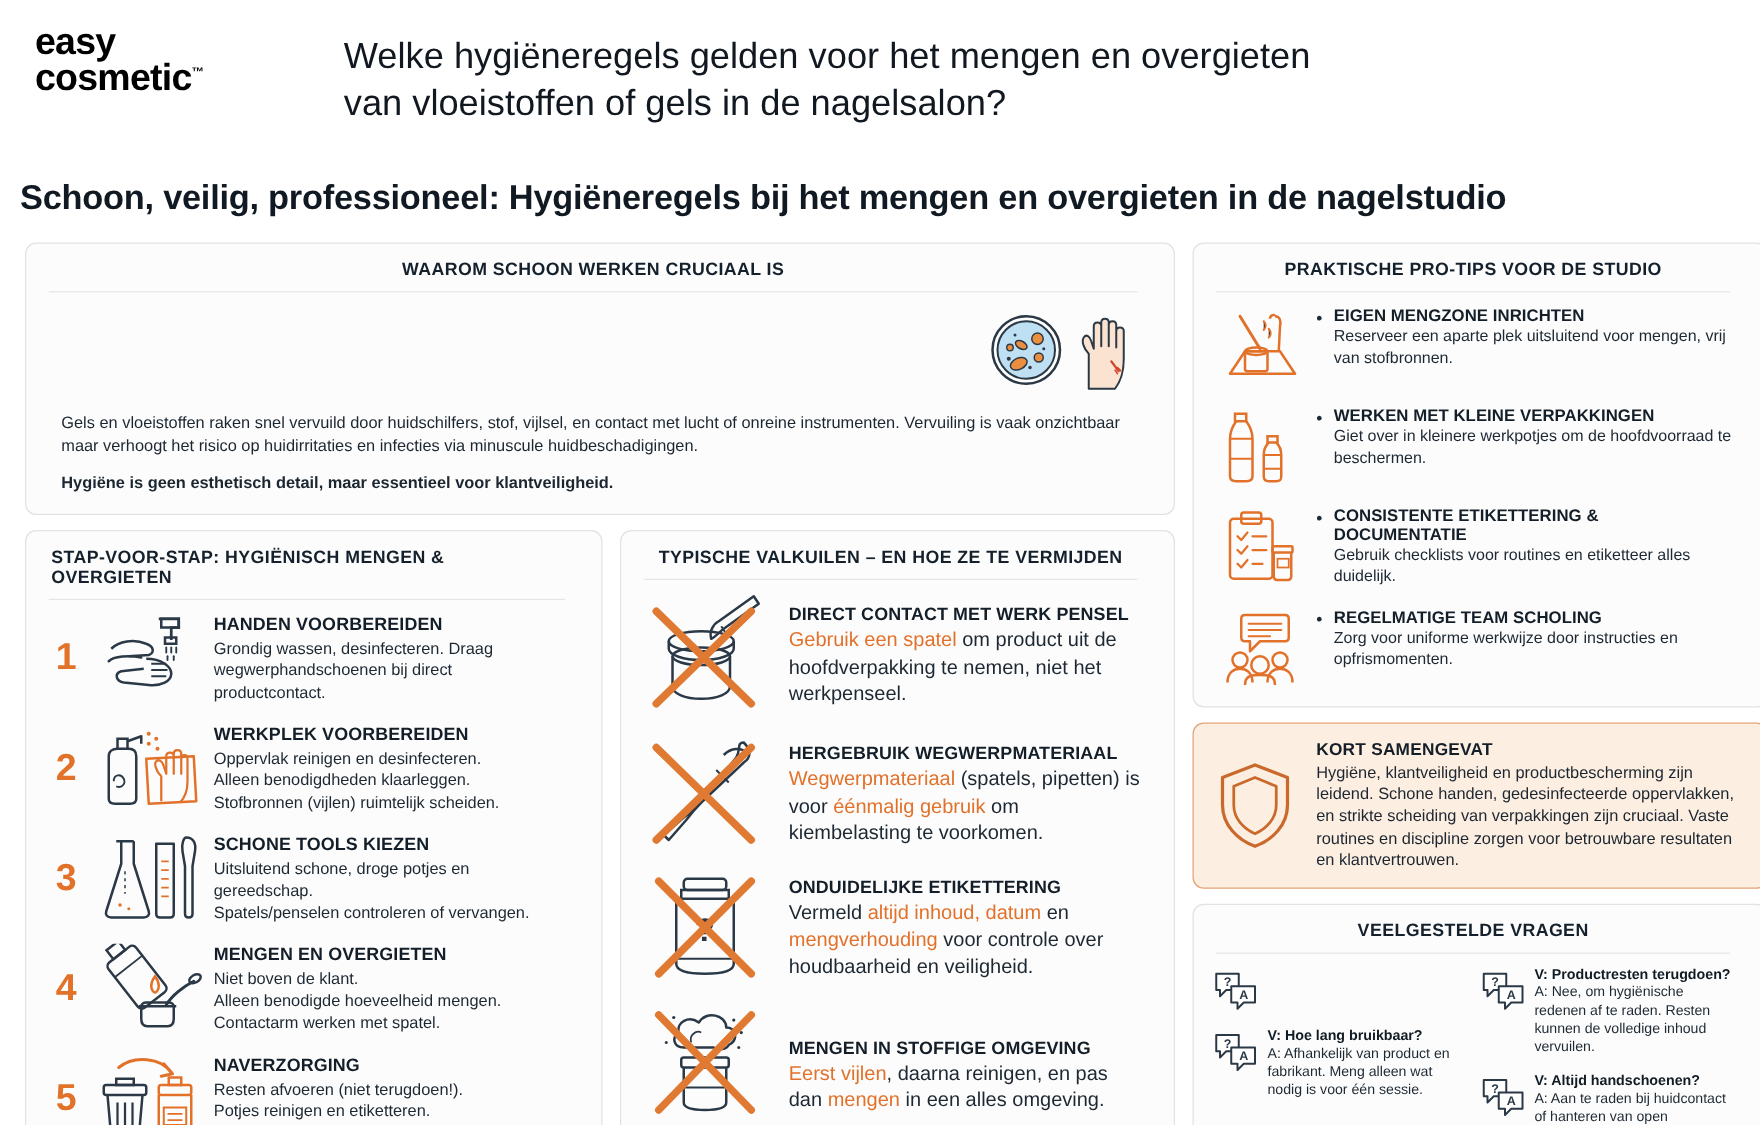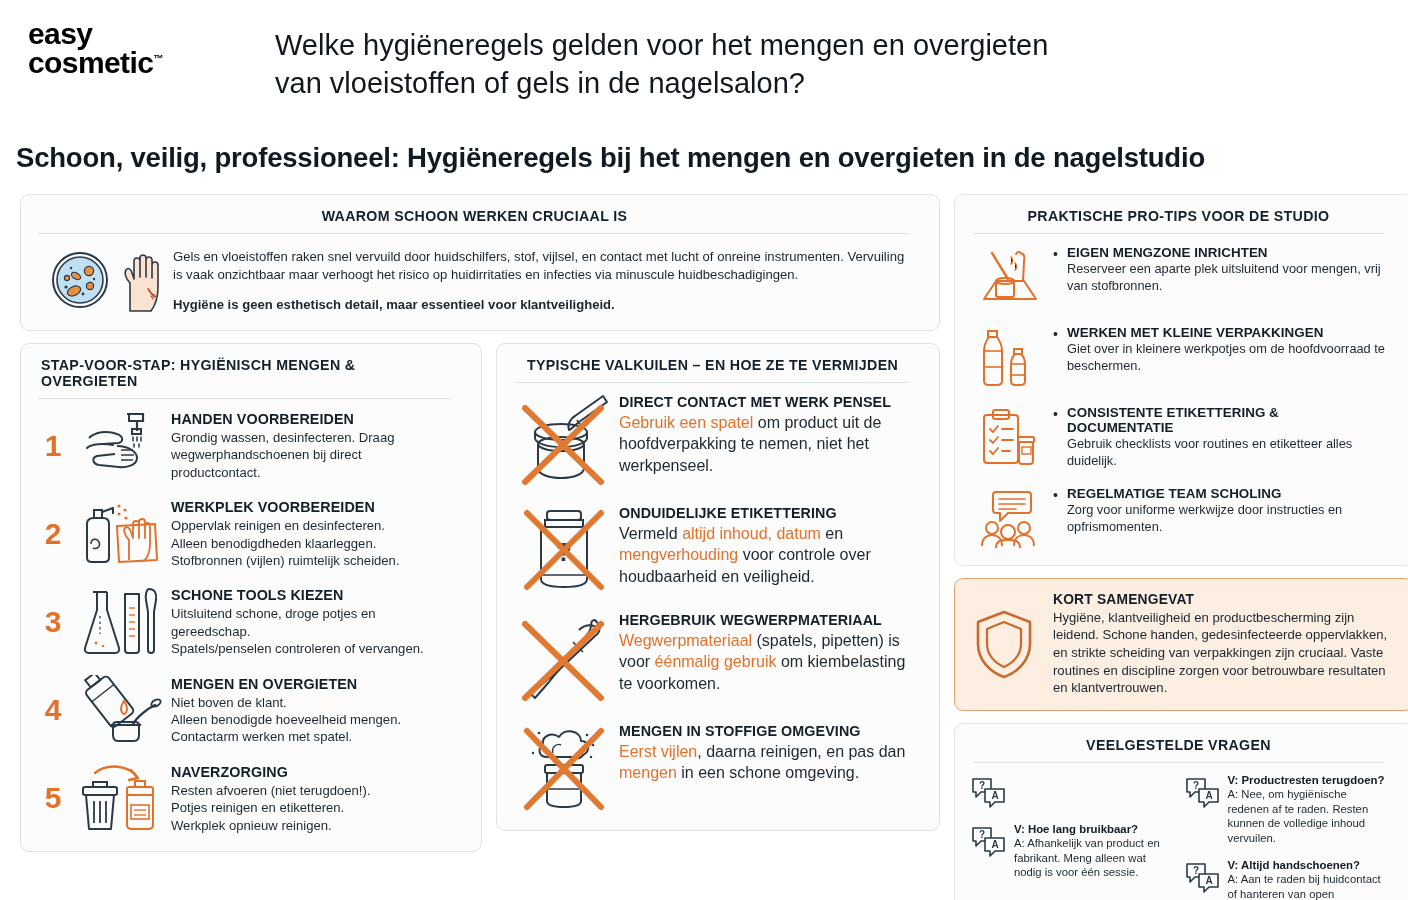--- a/index.html
+++ b/index.html
@@ -41,37 +41,37 @@
     background: #fcfcfc;
     padding: 13px 27px 15px 16px;
   }
   .card-title {
     text-align: center; font-weight: 800; font-size: 14.2px;
     letter-spacing: 0.35px; color: #14202b; padding-bottom: 9px;
   }
   .card-rule { height: 1px; background: #e2e6e9; margin: 0 2px 11px 2px; }
 
   
-  .why-body { display: flex; gap: 4px; align-items: center; padding: 2px 2px 0 12px; }
+  .why-body { display: flex; gap: 14px; align-items: flex-end; padding: 2px 2px 0 12px; flex-direction: column; }
   .why-icons { display: flex; gap: 6px; flex: 0 0 auto; padding-top: 2px; }
   .why-text { font-size: 13.1px; line-height: 1.42; color: #1b2630; }
   .why-text .emph { display: block; font-weight: 700; margin-top: 11px; }
 
   
   .step { display: flex; align-items: flex-start; gap: 4px; margin-bottom: 17px; }
   .step:last-child { margin-bottom: 2px; }
   .step-num { width: 32px; flex: 0 0 32px; color: #e2712a; font-weight: 800; font-size: 30px;
               text-align: center; line-height: 1; align-self: center; }
   .step-ico { width: 94px; flex: 0 0 94px; display: flex; align-items: center; justify-content: center; }
   .step-txt { flex: 1 1 auto; padding-top: 1px; }
   .step-h { font-weight: 800; font-size: 14.3px; letter-spacing: 0.1px; color: #141e28; margin-bottom: 2px; }
   .step-p { font-size: 13.1px; line-height: 1.33; color: #1d2832; }
 
   
-  .pit { display: flex; align-items: flex-start; gap: 2px; margin-bottom: 19px; }
+  .pit { display: flex; align-items: flex-end; gap: 14px; margin-bottom: 19px; }
   .pit:last-child { margin-bottom: 4px; }
   .pit-ico { width: 104px; flex: 0 0 104px; display: flex; justify-content: center; }
   .pit-txt { flex: 1 1 auto; }
   .pit-h { font-weight: 800; font-size: 14.3px; color: #141e28; margin-bottom: 2px; letter-spacing: 0.1px; }
   .pit-p { font-size: 16px; line-height: 1.34; color: #1d2832; }
   .hl { color: #e2712a; }
 
   
   .tip { display: flex; align-items: flex-start; gap: 6px; margin-bottom: 16px; }
   .tip:last-child { margin-bottom: 0; }
@@ -326,53 +326,53 @@
               </svg>
             </div>
             <div class="pit-txt">
               <div class="pit-h">DIRECT CONTACT MET WERK PENSEL</div>
               <div class="pit-p"><span class="hl">Gebruik een spatel</span><span> om product uit de hoofdverpakking te nemen, niet het werkpenseel.</span></div>
             </div>
           </div>
 
           <div class="pit">
             <div class="pit-ico">
+              <svg width="96" height="92" viewBox="0 0 96 92">
+                <path d="M78 8 C84 14 84 20 78 24 L44 56 C42 58 38 62 32 70 L18 86 L14 82 L30 68 C38 62 42 58 44 56 L72 20 C76 14 72 8 78 8 Z" fill="none" stroke="#2b3947" stroke-width="2" stroke-linejoin="round"></path>
+                <path d="M62 18 C68 12 76 12 80 16" fill="none" stroke="#2b3947" stroke-width="2"></path>
+                <path d="M56 30 L66 40" stroke="#2b3947" stroke-width="1.6"></path>
+                <g stroke="#e07a33" stroke-width="6" stroke-linecap="round">
+                  <line x1="8" y1="12" x2="84" y2="86"></line>
+                    <line x1="84" y1="12" x2="8" y2="86"></line>
+                </g>
+              </svg>
+            </div>
+            <div class="pit-txt">
+              <div class="pit-h">HERGEBRUIK WEGWERPMATERIAAL</div>
+              <div class="pit-p"><span class="hl">Wegwerpmateriaal</span><span> (spatels, pipetten) is voor </span><span class="hl">éénmalig gebruik</span><span> om kiembelasting te voorkomen.</span></div>
+            </div>
+          </div>
+
+          <div class="pit">
+            <div class="pit-ico">
               <svg width="96" height="88" viewBox="0 0 96 88">
                 <rect x="30" y="6" width="34" height="9" rx="3" fill="none" stroke="#2b3947" stroke-width="2"></rect>
                 <path d="M28 15 L66 15 L66 22 L28 22 Z" fill="none" stroke="#2b3947" stroke-width="2"></path>
                 <path d="M24 22 L24 74 C24 79 30 82 47 82 C64 82 70 79 70 74 L70 22" fill="none" stroke="#2b3947" stroke-width="2" stroke-linejoin="round"></path>
                 <line x1="24" y1="70" x2="70" y2="70" stroke="#2b3947" stroke-width="1.6"></line>
                 <text x="47" y="56" font-family="'Liberation Sans',sans-serif" font-size="26" font-weight="700" fill="#2b3947" text-anchor="middle">?</text>
                 <g stroke="#e07a33" stroke-width="6" stroke-linecap="round">
                   <line x1="10" y1="8" x2="84" y2="82"></line>
                     <line x1="84" y1="8" x2="10" y2="82"></line>
                 </g>
               </svg>
             </div>
             <div class="pit-txt">
               <div class="pit-h">ONDUIDELIJKE ETIKETTERING</div>
               <div class="pit-p"><span>Vermeld </span><span class="hl">altijd inhoud, datum</span><span> en </span><span class="hl">mengverhouding</span><span> voor controle over houdbaarheid en veiligheid.</span></div>
-            </div>
-          </div>
-
-          <div class="pit">
-            <div class="pit-ico">
-              <svg width="96" height="92" viewBox="0 0 96 92">
-                <path d="M78 8 C84 14 84 20 78 24 L44 56 C42 58 38 62 32 70 L18 86 L14 82 L30 68 C38 62 42 58 44 56 L72 20 C76 14 72 8 78 8 Z" fill="none" stroke="#2b3947" stroke-width="2" stroke-linejoin="round"></path>
-                <path d="M62 18 C68 12 76 12 80 16" fill="none" stroke="#2b3947" stroke-width="2"></path>
-                <path d="M56 30 L66 40" stroke="#2b3947" stroke-width="1.6"></path>
-                <g stroke="#e07a33" stroke-width="6" stroke-linecap="round">
-                  <line x1="8" y1="12" x2="84" y2="86"></line>
-                    <line x1="84" y1="12" x2="8" y2="86"></line>
-                </g>
-              </svg>
-            </div>
-            <div class="pit-txt">
-              <div class="pit-h">HERGEBRUIK WEGWERPMATERIAAL</div>
-              <div class="pit-p"><span class="hl">Wegwerpmateriaal</span><span> (spatels, pipetten) is voor </span><span class="hl">éénmalig gebruik</span><span> om kiembelasting te voorkomen.</span></div>
             </div>
           </div>
 
           <div class="pit">
             <div class="pit-ico">
               <svg width="96" height="88" viewBox="0 0 96 88">
                 <path d="M30 34 C22 34 20 26 26 22 C24 14 34 8 42 14 C48 4 64 8 64 18 C72 18 74 28 66 32 C64 36 58 36 54 34 Z" fill="none" stroke="#2b3947" stroke-width="2" stroke-linejoin="round"></path>
                 <path d="M36 30 C34 24 40 20 44 22" fill="none" stroke="#2b3947" stroke-width="1.4"></path>
                 <g fill="#2b3947">
                   <circle cx="18" cy="16" r="1.3"></circle>
@@ -386,21 +386,21 @@
                 <path d="M30 50 L30 78 C30 82 36 84 47 84 C58 84 64 82 64 78 L64 50" fill="none" stroke="#2b3947" stroke-width="2" stroke-linejoin="round"></path>
                 <line x1="30" y1="66" x2="64" y2="66" stroke="#2b3947" stroke-width="1.6"></line>
                 <g stroke="#e07a33" stroke-width="6" stroke-linecap="round">
                   <line x1="10" y1="8" x2="84" y2="84"></line>
                     <line x1="84" y1="8" x2="10" y2="84"></line>
                 </g>
               </svg>
             </div>
             <div class="pit-txt">
               <div class="pit-h">MENGEN IN STOFFIGE OMGEVING</div>
-              <div class="pit-p"><span class="hl">Eerst vijlen</span><span>, daarna reinigen, en pas dan </span><span class="hl">mengen</span><span> in een schone omgeving.</span></div>
+              <div class="pit-p"><span class="hl">Eerst vijlen</span><span>, daarna reinigen, en pas dan </span><span class="hl">mengen</span><span> in een alles omgeving.</span></div>
             </div>
           </div>
         </div>
       </div>
     </div>
 
     <div class="col">
 
       <div class="card">
         <div class="card-title">PRAKTISCHE PRO-TIPS VOOR DE STUDIO</div>

